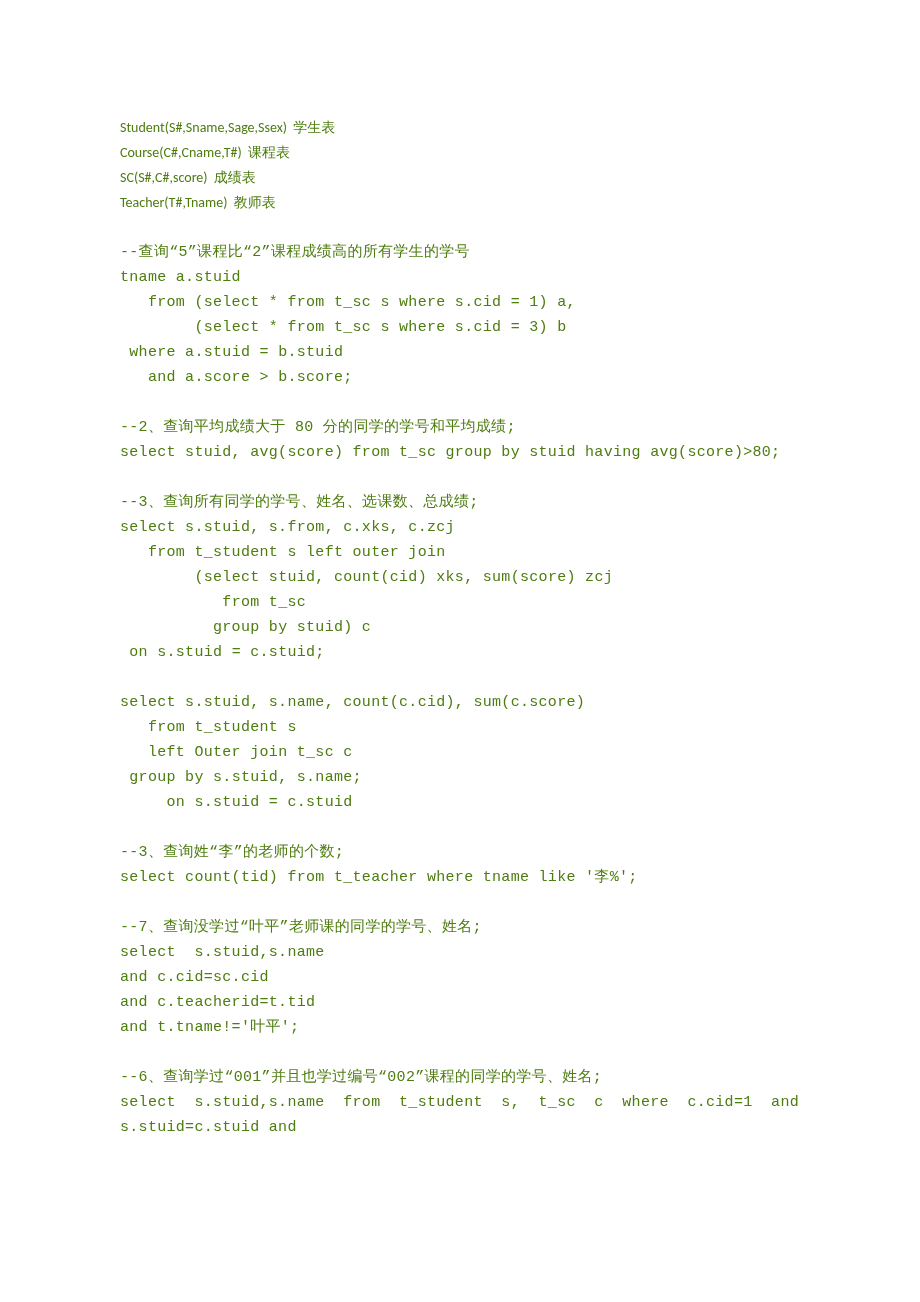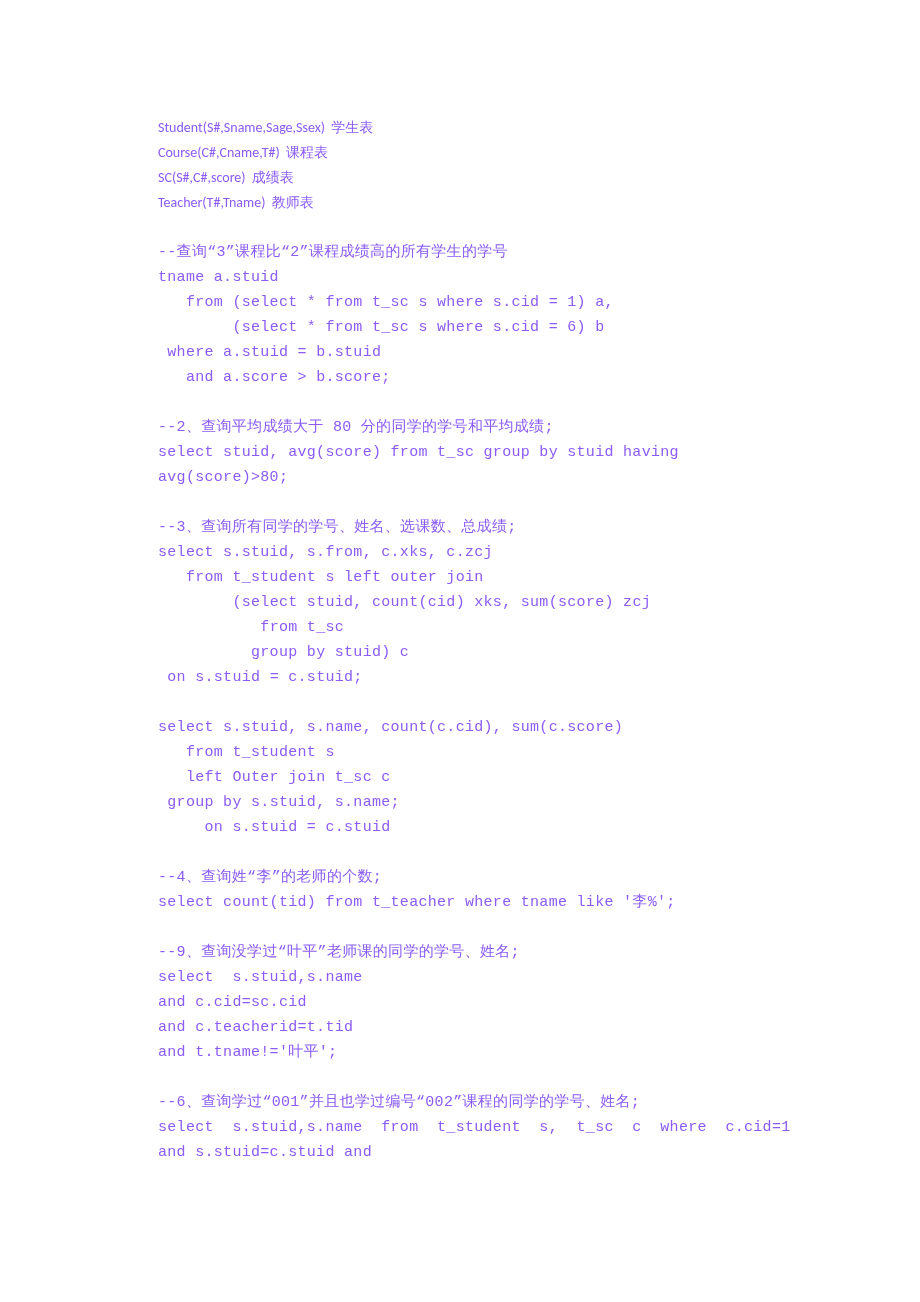--- a/index.html
+++ b/index.html
@@ -11,23 +11,22 @@
   }
   .page {
     padding: 115px 120px 120px 120px;
     box-sizing: border-box;
     width: 920px;
   }
   .line {
     font-size: 15px;
     line-height: 25px;
     white-space: pre-wrap;
-    color: #8b5cf6;
+    color: #4d7c0f;
     letter-spacing: 0.3px;
-    margin-left: 38px;
   }
   .sans {
     font-family: Calibri, Arial, sans-serif;
     font-size: 14px;
     letter-spacing: 0;
   }
   .mono {
     font-family: "NSimSun", "SimSun", "Courier New", monospace;
   }
   .blank {
@@ -37,48 +36,48 @@
 </head>
 <body>
 
 <div class="page">
   <div id="content">
       <div class="line sans">Student(S#,Sname,Sage,Ssex)  学生表</div>
       <div class="line sans">Course(C#,Cname,T#)  课程表</div>
       <div class="line sans">SC(S#,C#,score)  成绩表</div>
       <div class="line sans">Teacher(T#,Tname)  教师表</div>
       <div class="blank"></div>
-      <div class="line mono">--查询“3”课程比“2”课程成绩高的所有学生的学号</div>
+      <div class="line mono">--查询“5”课程比“2”课程成绩高的所有学生的学号</div>
       <div class="line mono">tname a.stuid</div>
       <div class="line mono">   from (select * from t_sc s where s.cid = 1) a,</div>
-      <div class="line mono">        (select * from t_sc s where s.cid = 6) b</div>
+      <div class="line mono">        (select * from t_sc s where s.cid = 3) b</div>
       <div class="line mono"> where a.stuid = b.stuid</div>
       <div class="line mono">   and a.score &gt; b.score;</div>
       <div class="blank"></div>
       <div class="line mono">--2、查询平均成绩大于 80 分的同学的学号和平均成绩;</div>
       <div class="line mono">select stuid, avg(score) from t_sc group by stuid having avg(score)&gt;80;</div>
       <div class="blank"></div>
       <div class="line mono">--3、查询所有同学的学号、姓名、选课数、总成绩;</div>
       <div class="line mono">select s.stuid, s.from, c.xks, c.zcj</div>
       <div class="line mono">   from t_student s left outer join</div>
       <div class="line mono">        (select stuid, count(cid) xks, sum(score) zcj</div>
       <div class="line mono">           from t_sc</div>
       <div class="line mono">          group by stuid) c</div>
       <div class="line mono"> on s.stuid = c.stuid;</div>
       <div class="blank"></div>
       <div class="line mono">select s.stuid, s.name, count(c.cid), sum(c.score)</div>
       <div class="line mono">   from t_student s</div>
       <div class="line mono">   left Outer join t_sc c</div>
       <div class="line mono"> group by s.stuid, s.name;</div>
       <div class="line mono">     on s.stuid = c.stuid</div>
       <div class="blank"></div>
-      <div class="line mono">--4、查询姓“李”的老师的个数;</div>
+      <div class="line mono">--3、查询姓“李”的老师的个数;</div>
       <div class="line mono">select count(tid) from t_teacher where tname like '李%';</div>
       <div class="blank"></div>
-      <div class="line mono">--9、查询没学过“叶平”老师课的同学的学号、姓名;</div>
+      <div class="line mono">--7、查询没学过“叶平”老师课的同学的学号、姓名;</div>
       <div class="line mono">select  s.stuid,s.name</div>
       <div class="line mono">and c.cid=sc.cid</div>
       <div class="line mono">and c.teacherid=t.tid</div>
       <div class="line mono">and t.tname!='叶平';</div>
       <div class="blank"></div>
       <div class="line mono">--6、查询学过“001”并且也学过编号“002”课程的同学的学号、姓名;</div>
       <div class="line mono">select  s.stuid,s.name  from  t_student  s,  t_sc  c  where  c.cid=1  and s.stuid=c.stuid and</div>
     </div>
 </div>
 

